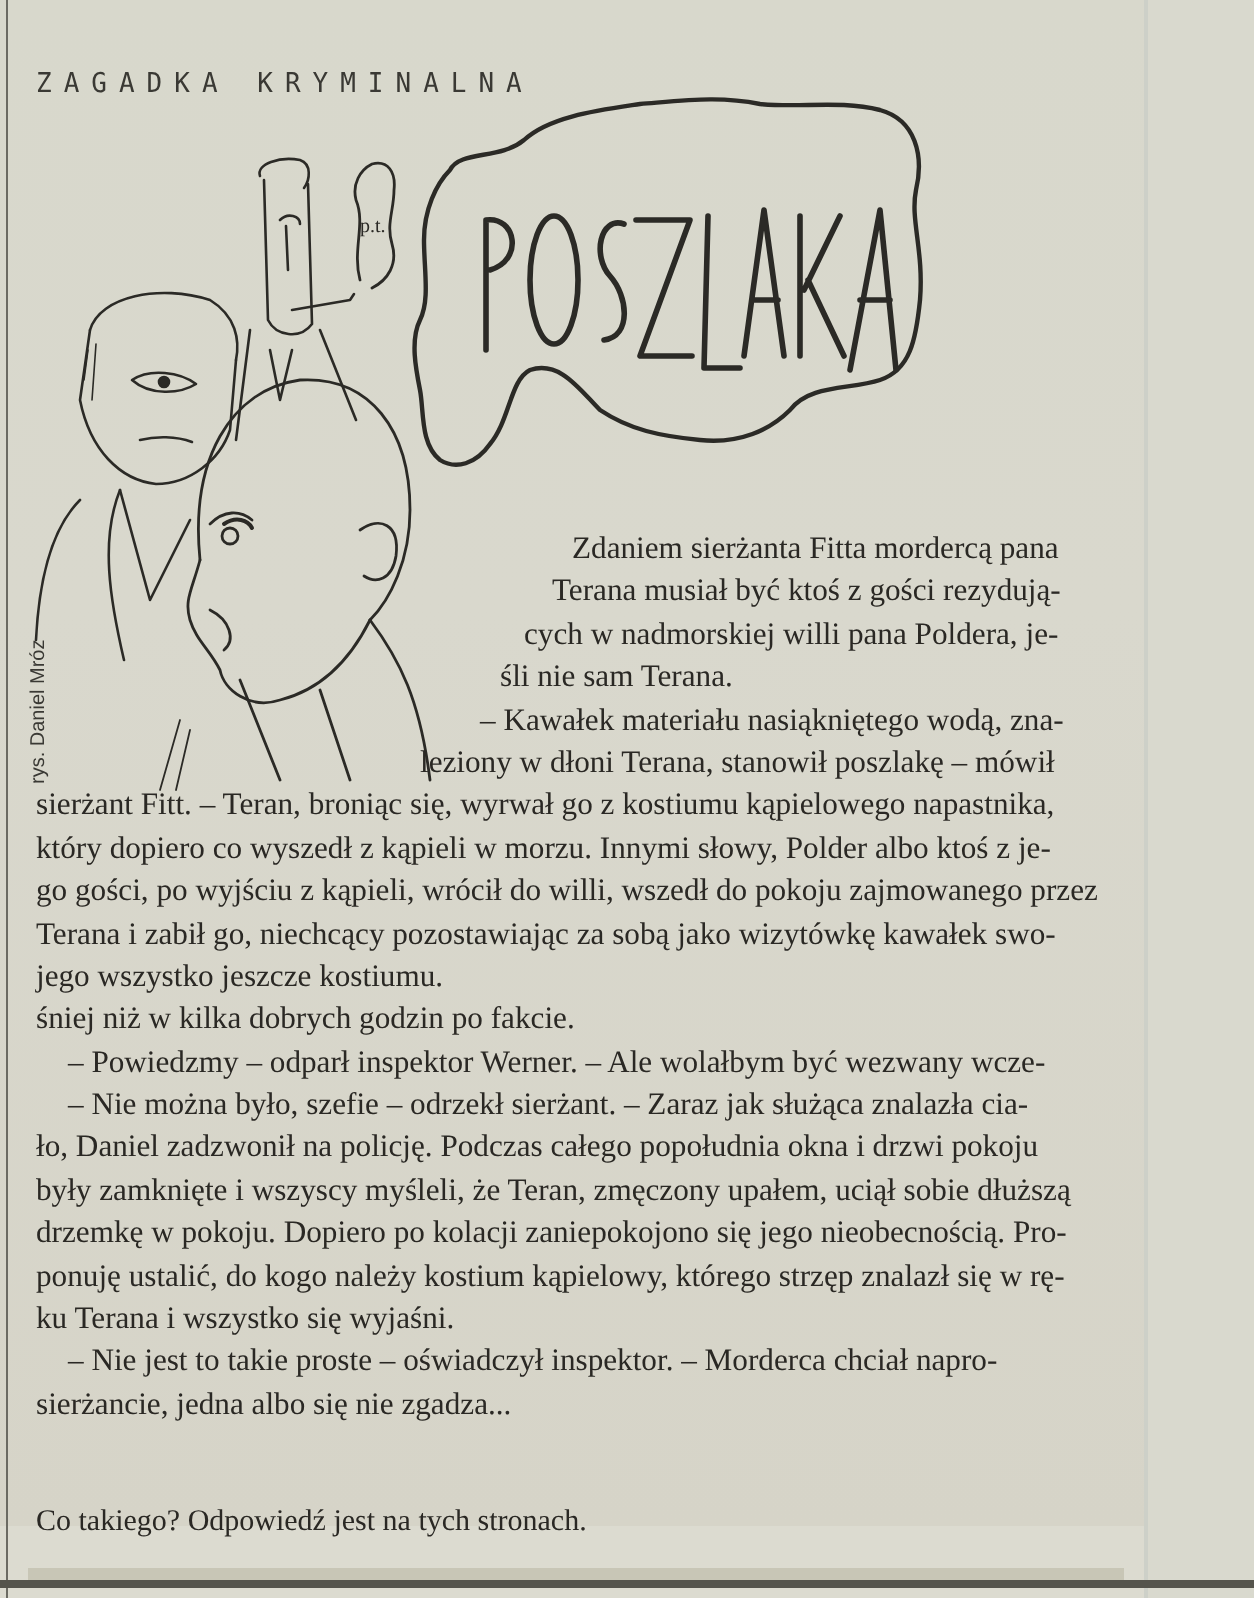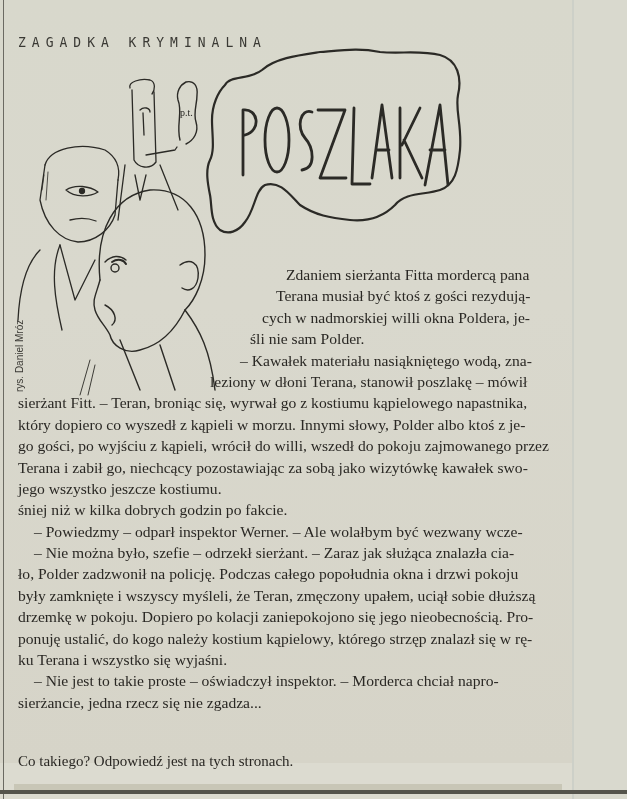--- a/index.html
+++ b/index.html
@@ -108,38 +108,38 @@
       </g>
     </g>
     <text x="180" y="116" font-family="Liberation Serif, serif" font-size="10" fill="#2b2a26">p.t.</text>
   </svg>
 
   <div class="credit" style="left:14px; top:392px;">rys. Daniel Mróz</div>
 
   <div class="article">
     <span class="line" style="padding-left:268px">Zdaniem sierżanta Fitta mordercą pana</span>
     <span class="line" style="padding-left:258px">Terana musiał być ktoś z gości rezydują-</span>
-    <span class="line" style="padding-left:244px">cych w nadmorskiej willi okna Poldera, je-</span>
-    <span class="line" style="padding-left:232px">śli nie sam Polder.</span>
+    <span class="line" style="padding-left:244px">cych w nadmorskiej willi pana Poldera, je-</span>
+    <span class="line" style="padding-left:232px">śli nie sam Terana.</span>
     <span class="line" style="padding-left:222px">– Kawałek materiału nasiąkniętego wodą, zna-</span>
     <span class="line" style="padding-left:192px">leziony w dłoni Terana, stanowił poszlakę – mówił</span>
     <span class="line">sierżant Fitt. – Teran, broniąc się, wyrwał go z kostiumu kąpielowego napastnika,</span>
     <span class="line">który dopiero co wyszedł z kąpieli w morzu. Innymi słowy, Polder albo ktoś z je-</span>
     <span class="line">go gości, po wyjściu z kąpieli, wrócił do willi, wszedł do pokoju zajmowanego przez</span>
     <span class="line">Terana i zabił go, niechcący pozostawiając za sobą jako wizytówkę kawałek swo-</span>
     <span class="line">jego wszystko jeszcze kostiumu.</span>
     <span class="line">śniej niż w kilka dobrych godzin po fakcie.</span>
     <span class="line" style="padding-left:16px">– Powiedzmy – odparł inspektor Werner. – Ale wolałbym być wezwany wcze-</span>
     <span class="line" style="padding-left:16px">– Nie można było, szefie – odrzekł sierżant. – Zaraz jak służąca znalazła cia-</span>
-    <span class="line">ło, Polder zadzwonił na policję. Podczas całego popołudnia okna i drzwi pokoju</span>
+    <span class="line">ło, Daniel zadzwonił na policję. Podczas całego popołudnia okna i drzwi pokoju</span>
     <span class="line">były zamknięte i wszyscy myśleli, że Teran, zmęczony upałem, uciął sobie dłuższą</span>
     <span class="line">drzemkę w pokoju. Dopiero po kolacji zaniepokojono się jego nieobecnością. Pro-</span>
     <span class="line">ponuję ustalić, do kogo należy kostium kąpielowy, którego strzęp znalazł się w rę-</span>
     <span class="line">ku Terana i wszystko się wyjaśni.</span>
     <span class="line" style="padding-left:16px">– Nie jest to takie proste – oświadczył inspektor. – Morderca chciał napro-</span>
-    <span class="line">sierżancie, jedna rzecz się nie zgadza...</span>
+    <span class="line">sierżancie, jedna albo się nie zgadza...</span>
   </div>
 
   <div class="question">Co takiego? Odpowiedź jest na tych stronach.</div>
 
   <div class="bottom-strip"></div>
   <div class="bottom-rule"></div>
 </div>
 
 </body></html>

